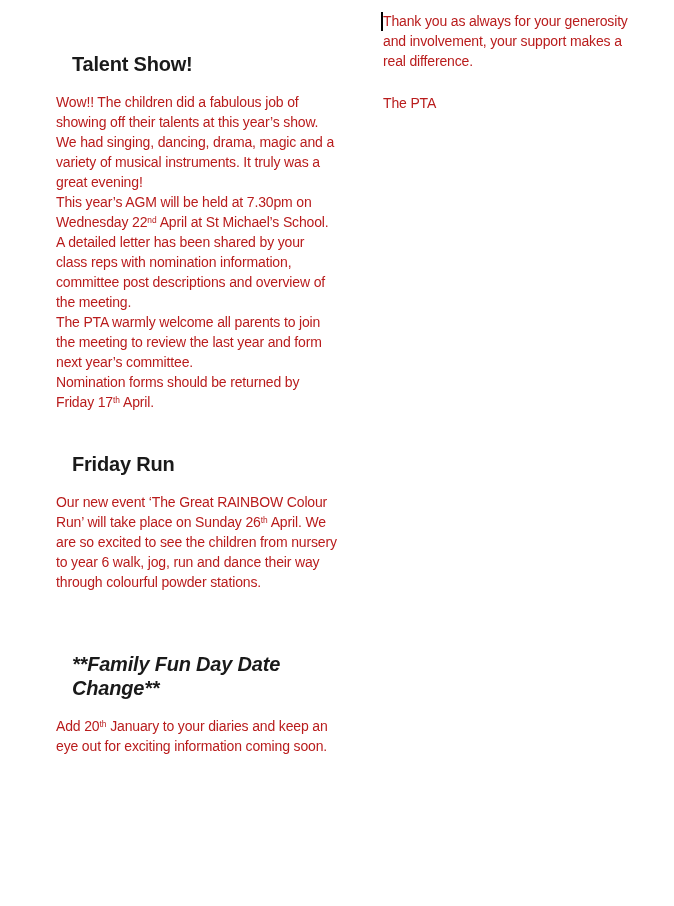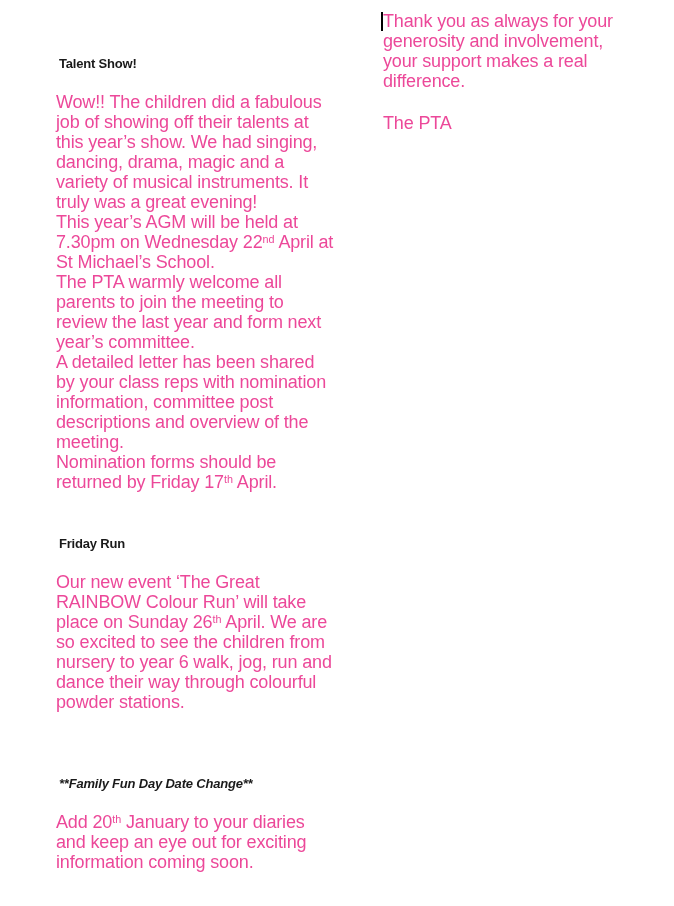--- a/index.html
+++ b/index.html
@@ -27,40 +27,40 @@
     left: 56px;
     top: 52px;
     width: 281px;
   }
   .column.right {
     left: 383px;
     top: 11px;
     width: 256px;
   }
   h2.section-heading {
-    font-size: 13px;
+    font-size: 20px;
     line-height: 24px;
     font-weight: 700;
     letter-spacing: -0.2px;
-    margin: 40px 0 16px 3px;
+    margin: 40px 0 16px 16px;
     color: #1a1a1a;
   }
   .column.left h2.section-heading:first-child {
     margin-top: 0;
   }
   h2.section-heading.extra-space {
     margin-top: 60px;
     font-style: italic;
   }
   p.para {
-    font-size: 18px;
+    font-size: 14px;
     line-height: 20px;
     letter-spacing: -0.15px;
     margin: 0;
-    color: #ec4899;
+    color: #b91c1c;
   }
   p.para.gap {
     margin-top: 22px;
   }
   sup {
     font-size: 0.6em;
     line-height: 0;
     vertical-align: 0.45em;
     letter-spacing: 0;
   }
@@ -74,22 +74,22 @@
   }
 </style>
 </head>
 <body style="background: rgb(255, 255, 255); color: rgb(26, 26, 26);">
 
 <div class="page">
   <div class="column left" id="left-column">
       <h2 class="section-heading">Talent Show!</h2>
       <p class="para"><span>Wow!! The children did a fabulous job of showing off their talents at this year’s show. We had singing, dancing, drama, magic and a variety of musical instruments. It truly was a great evening!</span></p>
       <p class="para"><span>This year’s AGM will be held at 7.30pm on Wednesday 22</span><sup>nd</sup><span> April at St Michael’s School.</span></p>
+      <p class="para"><span>A detailed letter has been shared by your class reps with nomination information, committee post descriptions and overview of the meeting.</span></p>
       <p class="para"><span>The PTA warmly welcome all parents to join the meeting to review the last year and form next year’s committee.</span></p>
-      <p class="para"><span>A detailed letter has been shared by your class reps with nomination information, committee post descriptions and overview of the meeting.</span></p>
       <p class="para"><span>Nomination forms should be returned by Friday 17</span><sup>th</sup><span> April.</span></p>
       <h2 class="section-heading">Friday Run</h2>
       <p class="para"><span>Our new event ‘The Great RAINBOW Colour Run’ will take place on Sunday 26</span><sup>th</sup><span> April. We are so excited to see the children from nursery to year 6 walk, jog, run and dance their way through colourful powder stations.</span></p>
       <h2 class="section-heading extra-space">**Family Fun Day Date Change**</h2>
       <p class="para"><span>Add 20</span><sup>th</sup><span> January to your diaries and keep an eye out for exciting information coming soon.</span></p>
     </div>
   <div class="column right" id="right-column">
     <span class="caret" id="text-caret" style="display: block; background: rgb(0, 0, 0);"></span>
   <p class="para"><span>Thank you as always for your generosity and involvement, your support makes a real difference.</span></p>
       <p class="para gap"><span>The PTA</span></p>

